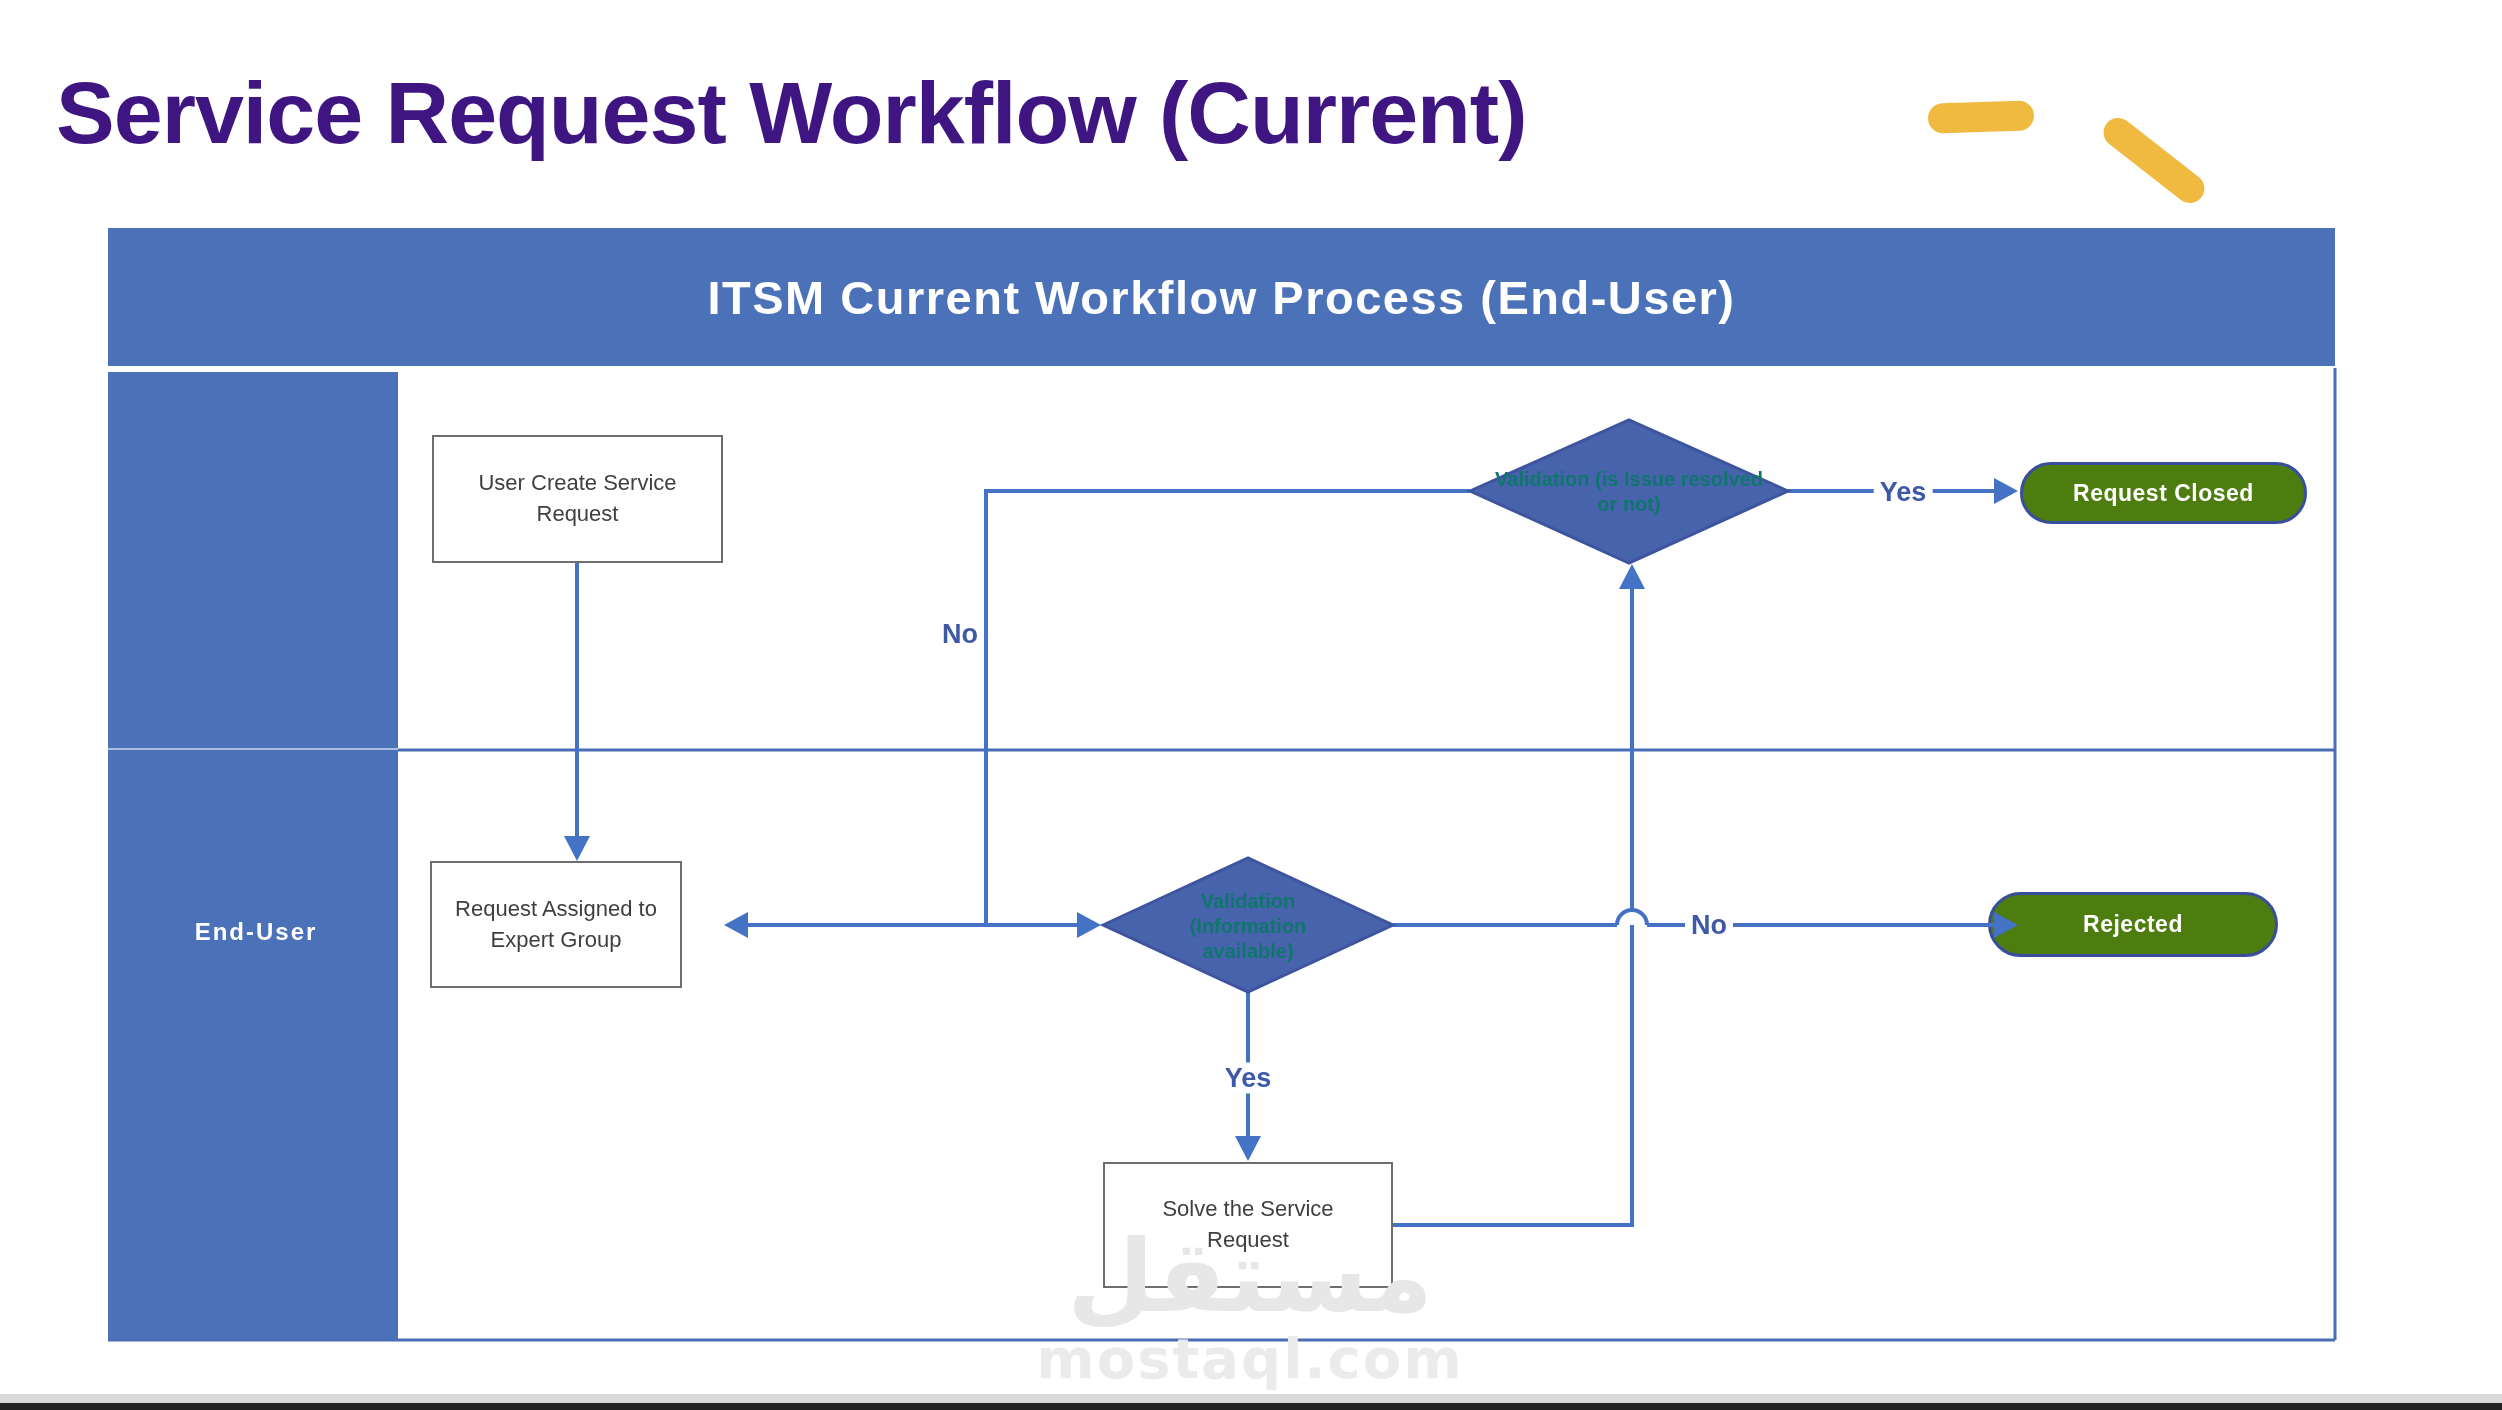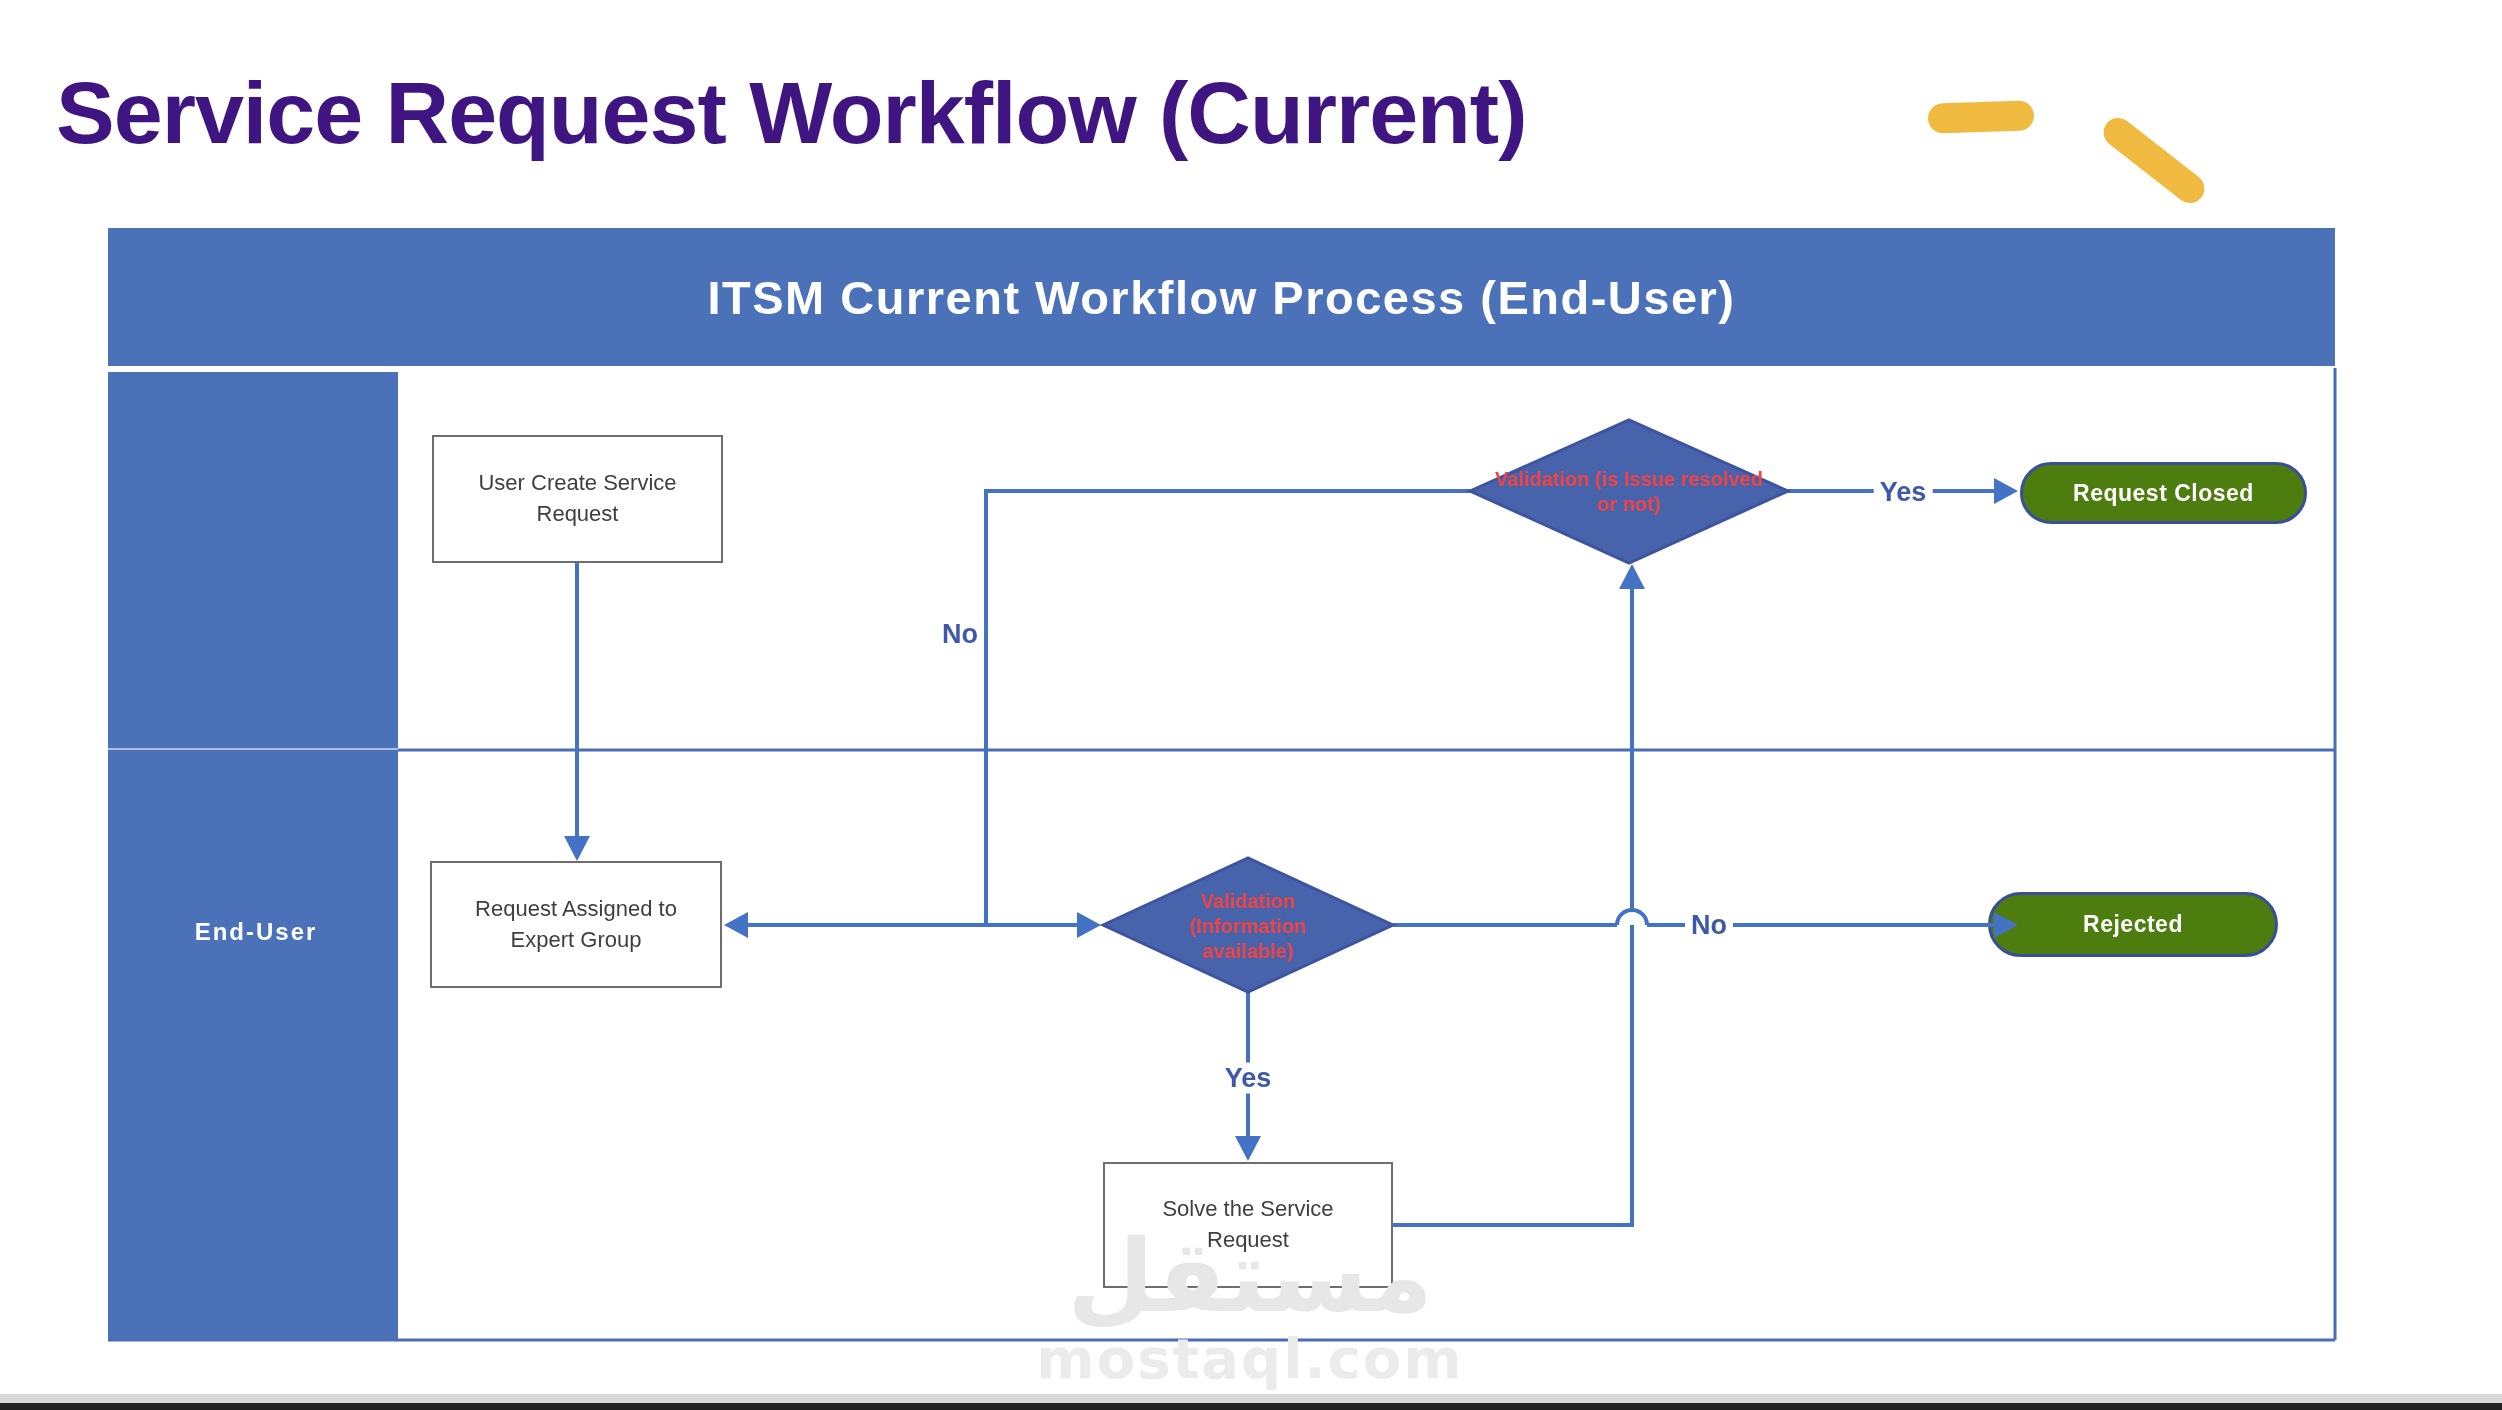--- a/index.html
+++ b/index.html
@@ -44,27 +44,27 @@
   .lane-col-divider{position:absolute;left:0;top:376px;width:290px;height:2px;background:rgba(255,255,255,0.55);}
 
   
   .pbox{
     background:#ffffff;border:2px solid #6e6e6e;z-index:4;
     display:flex;align-items:center;justify-content:center;text-align:center;
     color:#3f3f3f;font-size:22px;line-height:1.4;box-sizing:border-box;
     padding:0 18px;
   }
   .pbox-1{left:432px;top:435px;width:291px;height:128px;}
-  .pbox-2{left:430px;top:861px;width:292px;height:127px;}
+  .pbox-2{left:430px;top:861px;width:252px;height:127px;}
   .pbox-3{left:1103px;top:1162px;width:290px;height:126px;}
 
   
   .dtext{
     z-index:6;display:flex;align-items:center;justify-content:center;text-align:center;
-    color:#ef4444;font-size:20px;font-weight:700;line-height:1.25;
+    color:#0f766e;font-size:20px;font-weight:700;line-height:1.25;
   }
   .dtext-top{left:1495px;top:452px;width:268px;height:80px;}
   .dtext-mid{left:1148px;top:880px;width:200px;height:92px;}
 
   
   .stadium{
     background:#4d7c0f;border:3px solid #3a4f9b;z-index:4;box-sizing:border-box;
     display:flex;align-items:center;justify-content:center;
     color:#ffffff;font-size:23px;font-weight:700;letter-spacing:0.5px;
   }

